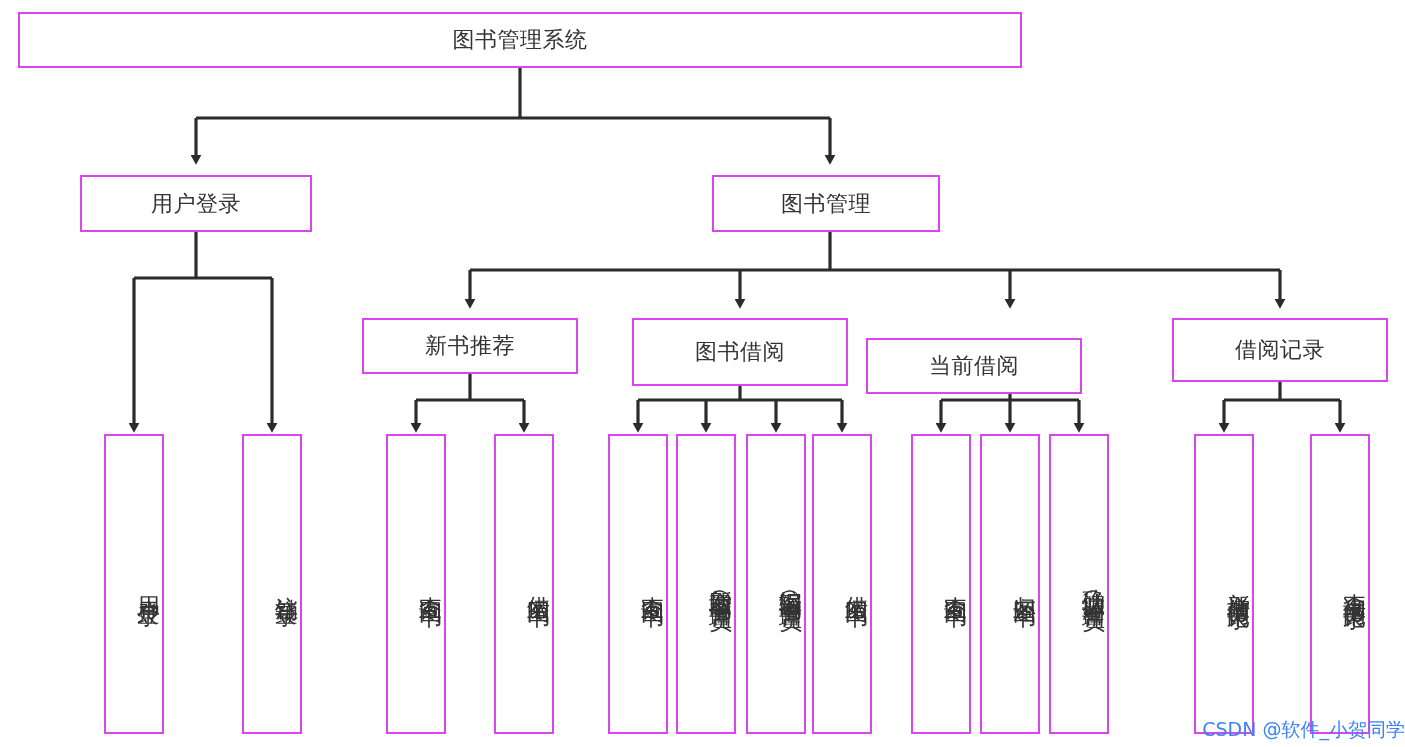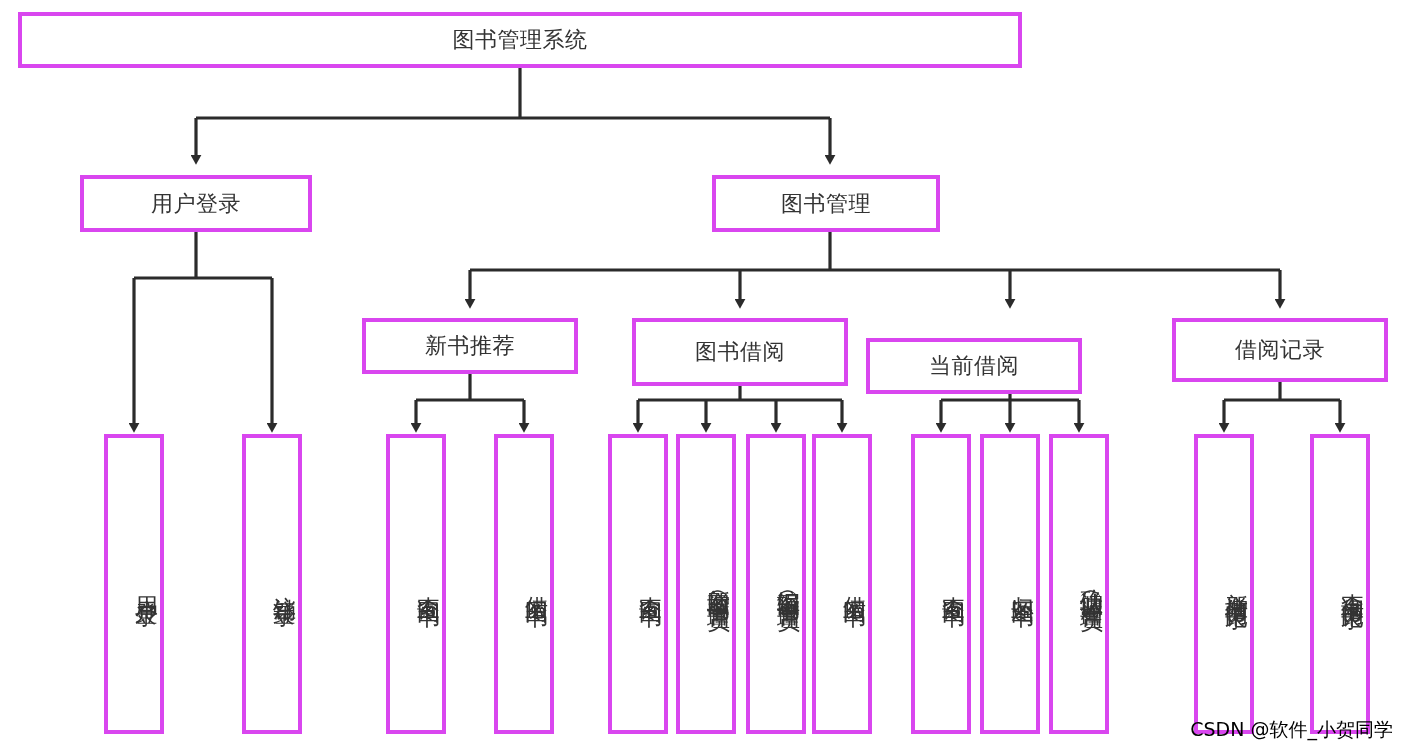--- a/index.html
+++ b/index.html
@@ -22,21 +22,21 @@
     position: absolute;
     left: 0;
     top: 0;
     width: 1405px;
     height: 747px;
     pointer-events: none;
   }
   .node {
     position: absolute;
     box-sizing: border-box;
-    border: 4px solid #d946ef;
+    border: 2px solid #d946ef;
     background: #ffffff;
     color: #333333;
     display: flex;
     align-items: center;
     justify-content: center;
     text-align: center;
     line-height: 1.18;
     z-index: 2;
   }
   .node.horiz {
@@ -53,24 +53,24 @@
     justify-content: center;
   }
   .node.vert.pad-top {
     align-items: flex-start;
   }
   .node-label {
     display: block;
   }
   #watermark {
     position: absolute;
-    right: 12px;
+    right: 0;
     bottom: 4px;
     font-size: 19px;
-    color: #000000;
+    color: #3b82f6;
     z-index: 5;
     white-space: nowrap;
     font-family: "DejaVu Sans", "Liberation Sans", sans-serif;
   }
 </style>
 </head>
 <body>
 
 <div id="canvas">
 

